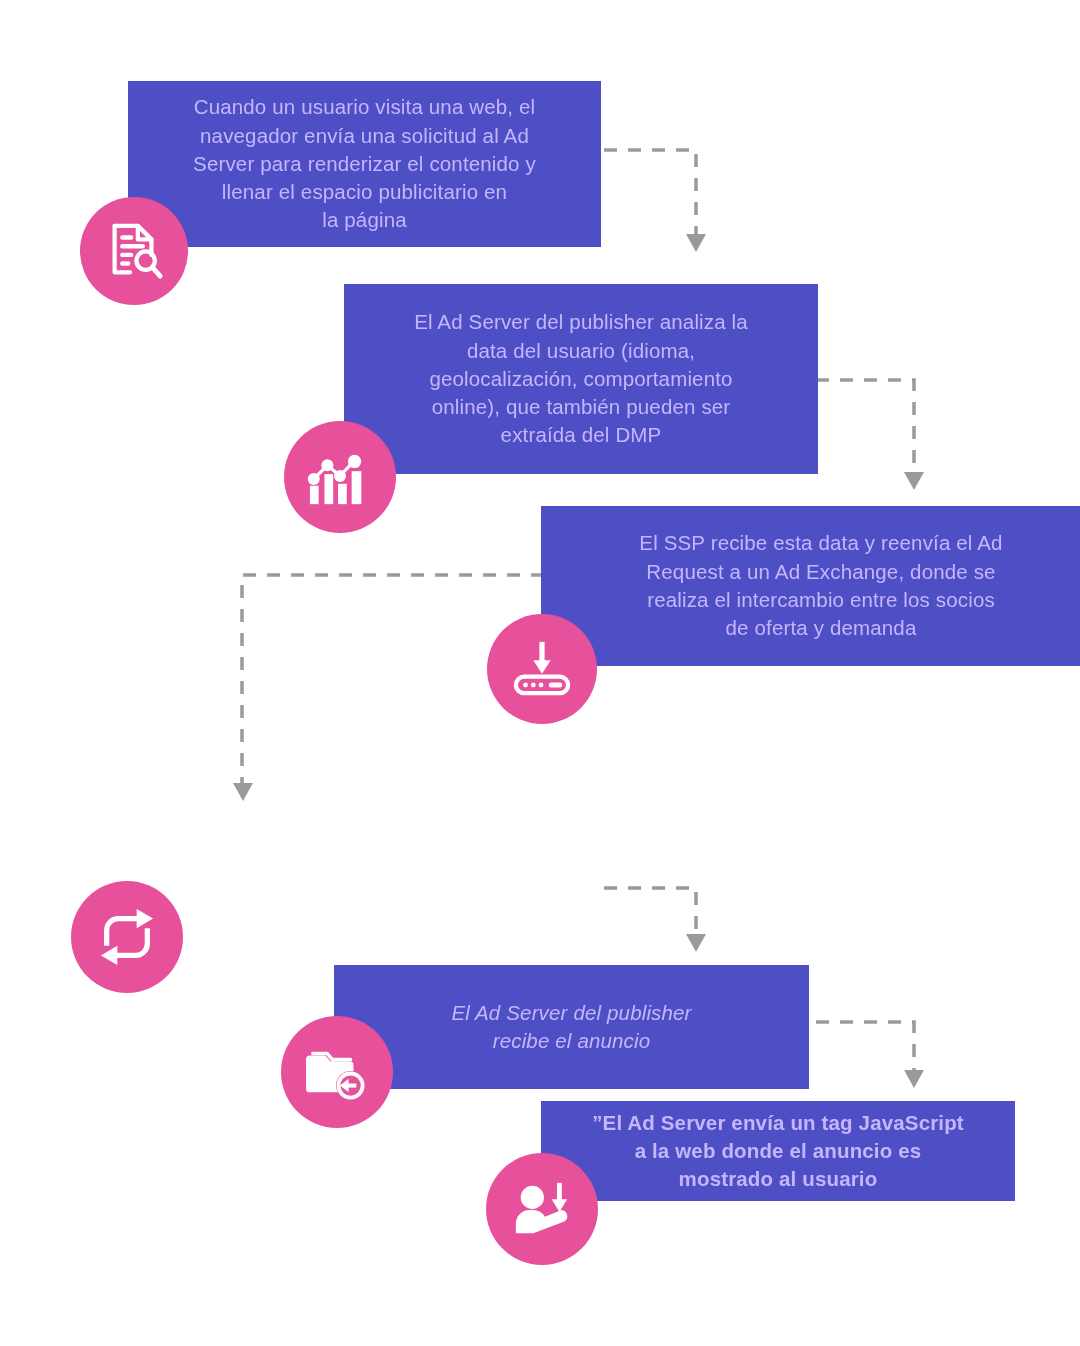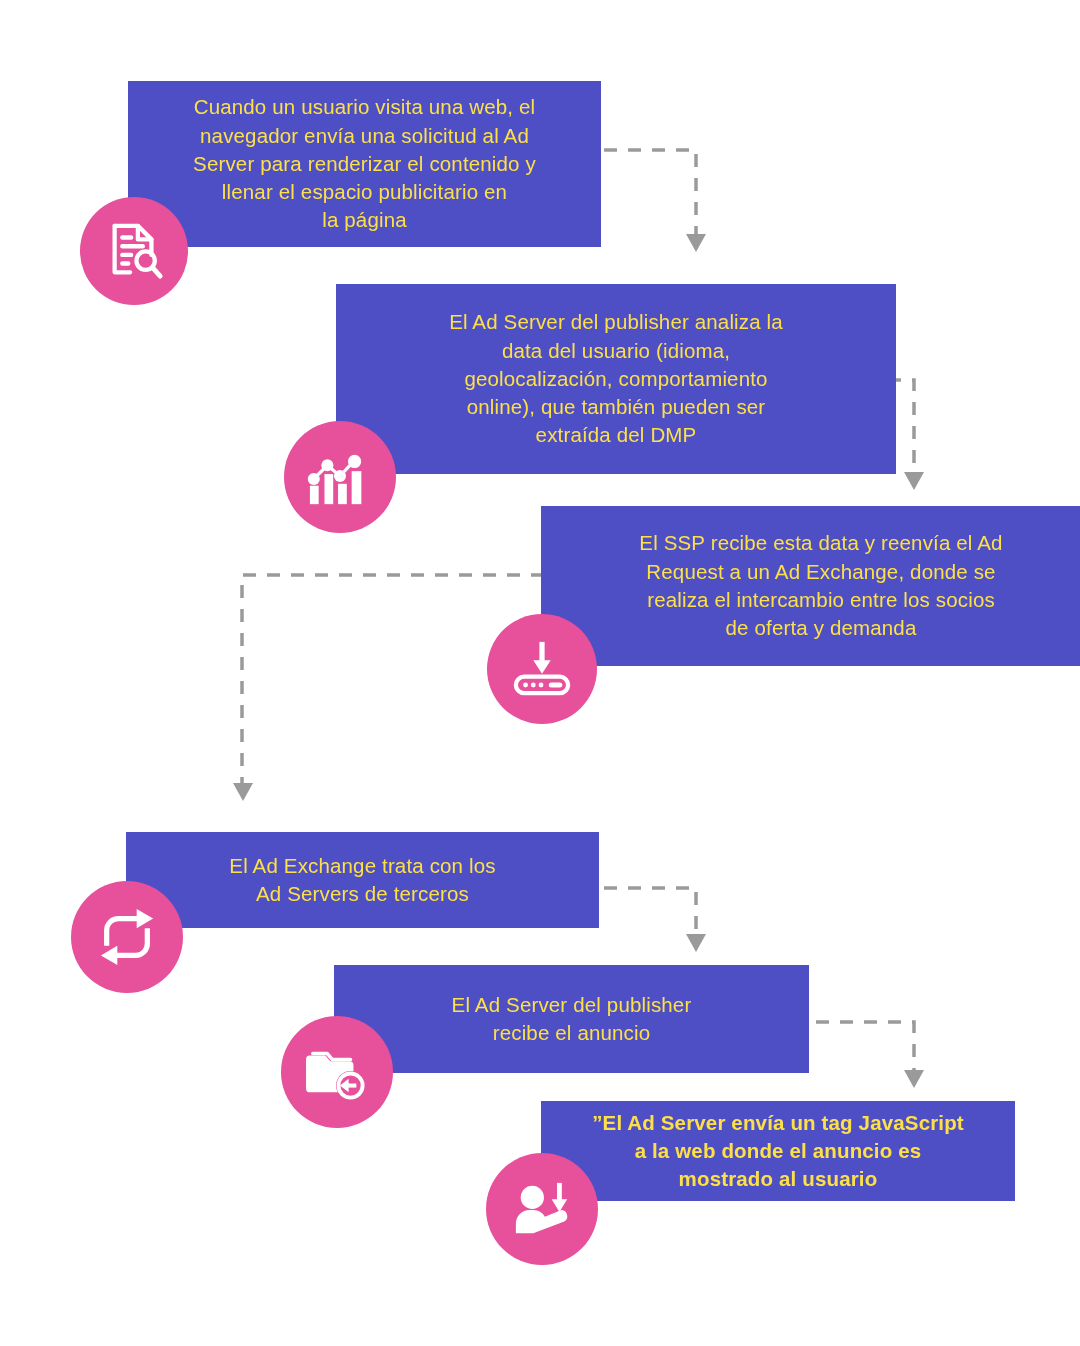--- a/index.html
+++ b/index.html
@@ -21,21 +21,21 @@
   .step-box {
     position: absolute;
     background: #4e4fc4;
     box-sizing: border-box;
     display: flex;
     align-items: center;
     justify-content: center;
     z-index: 2;
   }
   .step-text {
-    color: #fde047;
+    color: #c4b5fd;
     font-size: 20.5px;
     line-height: 1.38;
     text-align: center;
     letter-spacing: 0.15px;
     white-space: pre-line;
     padding: 0 14px;
   }
   .step-icon {
     position: absolute;
     border-radius: 50%;
@@ -96,41 +96,37 @@
   </div>
 
   <div class="step-box" style="left:128px; top:81px; width:473px; height:166px;">
     <div class="step-text">Cuando un usuario visita una web, el
 navegador envía una solicitud al Ad
 Server para renderizar el contenido y
 llenar el espacio publicitario en
 la página</div>
   </div>
 
-  <div class="step-box" style="left:336px; top:284px; width:560px; height:190px;">
+  <div class="step-box" style="left:344px; top:284px; width:474px; height:190px;">
     <div class="step-text">El Ad Server del publisher analiza la
 data del usuario (idioma,
 geolocalización, comportamiento
 online), que también pueden ser
 extraída del DMP</div>
   </div>
 
   <div class="step-box" style="left:541px; top:506px; width:560px; height:160px;">
     <div class="step-text">El SSP recibe esta data y reenvía el Ad
 Request a un Ad Exchange, donde se
 realiza el intercambio entre los socios
 de oferta y demanda</div>
   </div>
 
-  <div class="step-box" style="left:126px; top:832px; width:473px; height:96px;">
-    <div class="step-text">El Ad Exchange trata con los
-Ad Servers de terceros</div>
-  </div>
-
-  <div class="step-box" style="left:334px; top:965px; width:475px; height:108px;">
+
+  <div class="step-box" style="left:334px; top:965px; width:475px; height:124px;font-style:italic;">
     <div class="step-text">El Ad Server del publisher
 recibe el anuncio</div>
   </div>
 
   <div class="step-box" style="left:541px; top:1101px; width:474px; height:100px;font-weight:bold;">
     <div class="step-text">”El Ad Server envía un tag JavaScript
 a la web donde el anuncio es
 mostrado al usuario</div>
   </div>
 

